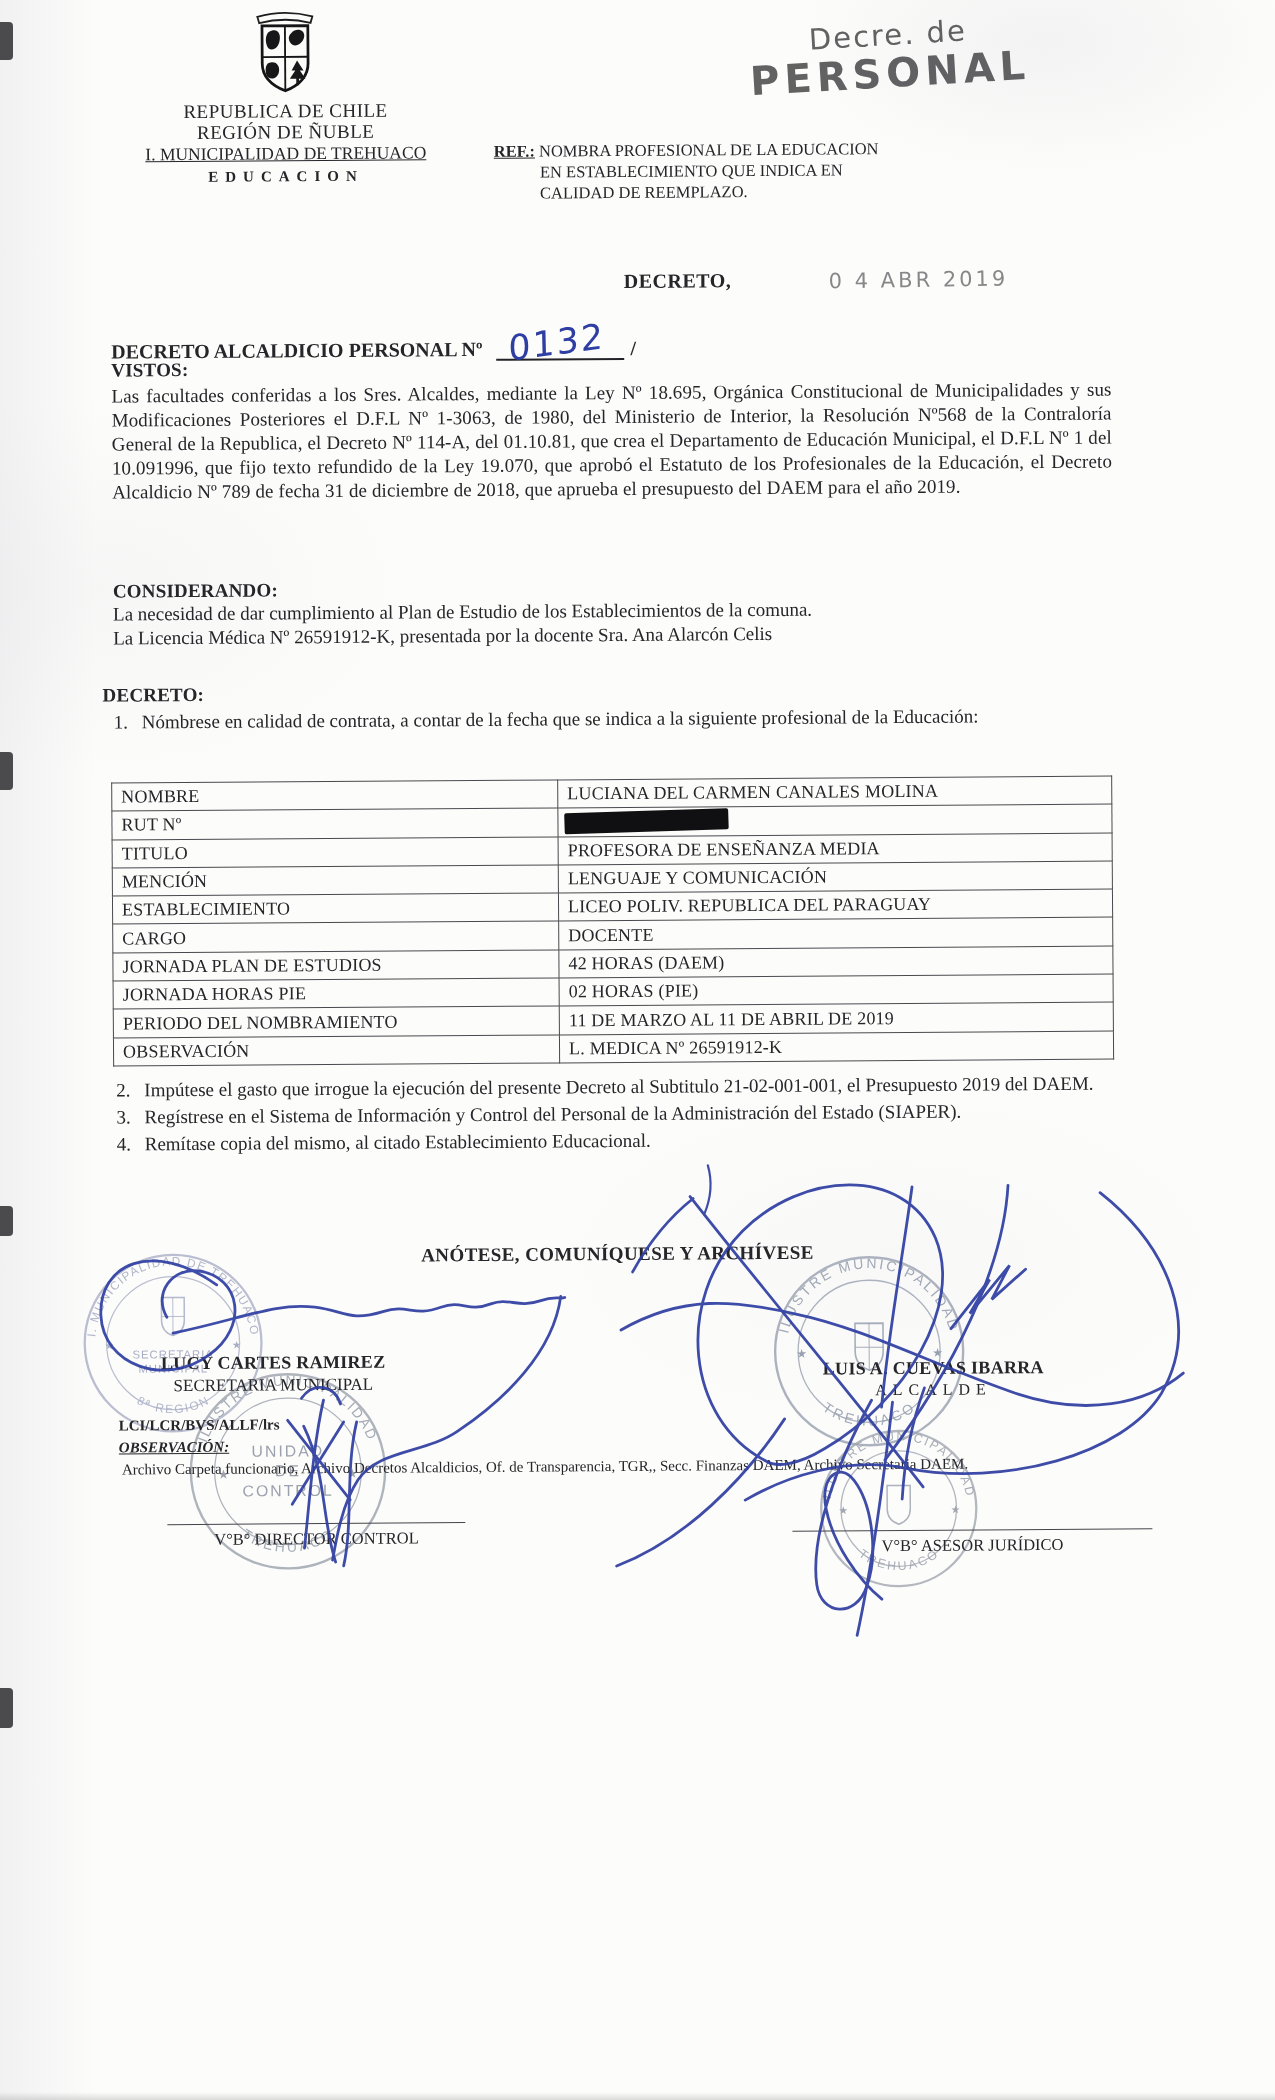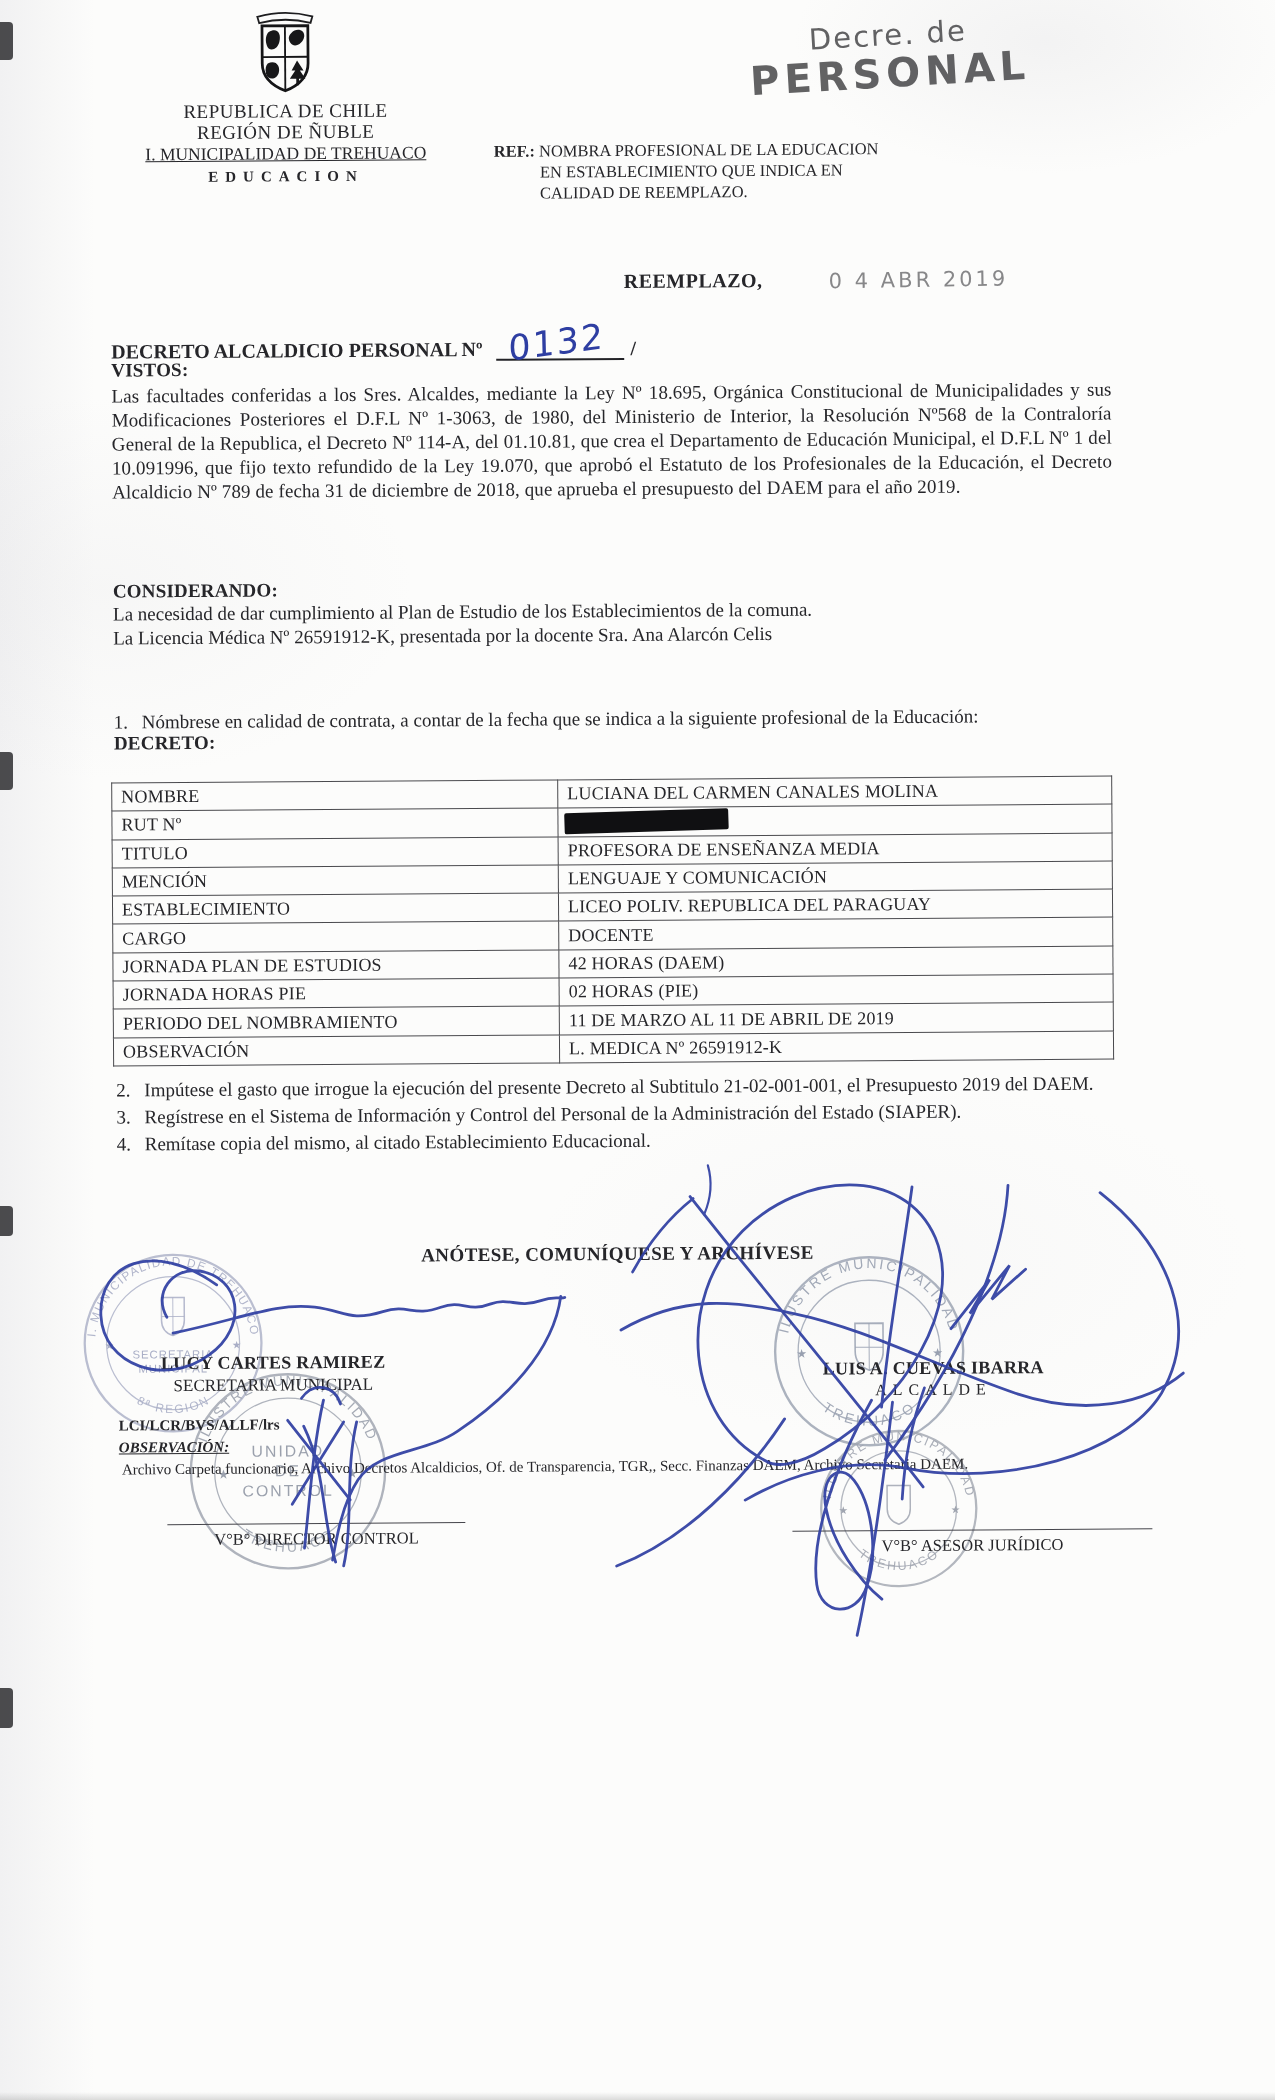--- a/index.html
+++ b/index.html
@@ -25,39 +25,39 @@
   .coat{display:block;margin:0 auto 4px auto;}
 
   
   .stamp-top{position:absolute;left:735px;top:20px;width:320px;text-align:center;color:#4d4d4f;
     transform:rotate(-3deg);font-family:"DejaVu Sans",sans-serif;opacity:.88;}
   .stamp-top .s1{font-size:29px;letter-spacing:2px;font-weight:500;}
   .stamp-top .s2{font-size:40px;font-weight:bold;letter-spacing:5px;margin-top:-2px;}
 
   
   .ref{position:absolute;left:499px;top:140px;width:475px;font-size:16.5px;line-height:21px;}
-  .ref b{font-weight:bold;}
+  .ref b{font-weight:bold;text-decoration:underline;}
   .ref .ind{padding-left:46px;}
 
   .cityline{position:absolute;left:628px;top:270px;font-size:20px;font-weight:bold;letter-spacing:.5px;}
   .datestamp{position:absolute;left:833px;top:270px;font-family:"DejaVu Sans",sans-serif;font-size:21px;
     color:#7b7b7d;letter-spacing:3px;opacity:.9;transform:rotate(-.5deg);}
 
   .decreeline{position:absolute;left:115px;top:318px;font-size:20px;font-weight:bold;display:flex;align-items:flex-end;}
   .numbox{display:inline-block;width:128px;border-bottom:2.2px solid #232327;text-align:center;margin:0 6px 0 14px;position:relative;height:40px;}
   .handnum{position:absolute;left:12px;bottom:-4px;font-family:"DejaVu Sans",sans-serif;font-size:35px;font-weight:400;
     color:#2e3ea2;transform:rotate(-7deg) skewX(-6deg);letter-spacing:2px;}
   .slash{font-weight:bold;font-size:20px;}
 
   .sect-title{font-size:19px;font-weight:bold;letter-spacing:.2px;}
   .vistos{position:absolute;left:115px;top:356px;width:1000px;}
   .para{font-size:19px;line-height:24px;text-align:justify;margin-top:3px;letter-spacing:.1px;}
   .considerando{position:absolute;left:115px;top:577px;width:1005px;}
   .considerando .ln{font-size:19px;line-height:24px;}
-  .decreto-t{position:absolute;left:115px;top:681px;margin-top:48px;}
+  .decreto-t{position:absolute;left:104px;top:681px;}
   .item{display:flex;font-size:19px;line-height:24px;margin-bottom:3px;}
   .item .n{width:28px;flex:none;}
   .item .t{flex:1;}
   .item1{position:absolute;left:115px;top:707px;width:1005px;}
   .items234{position:absolute;left:115px;top:1075px;width:1008px;}
 
   table.dtable{position:absolute;left:112px;top:779px;width:1001px;border-collapse:collapse;
     font-size:18px;table-layout:fixed;}
   .dtable td{border:1px solid #4a4a4e;height:27.3px;padding:0 9px;vertical-align:middle;letter-spacing:.2px;}
   .dtable td.lab{width:427px;}
@@ -117,21 +117,21 @@
       <div class="s1">Decre. de</div>
       <div class="s2">PERSONAL</div>
     </div>
 
     <div class="ref">
       <div><b>REF.:</b> <span>NOMBRA PROFESIONAL DE LA EDUCACION</span></div>
       <div class="ind">EN ESTABLECIMIENTO QUE INDICA EN</div>
       <div class="ind">CALIDAD DE REEMPLAZO.</div>
     </div>
 
-    <div class="cityline">REEMPLAZO,</div>
+    <div class="cityline">DECRETO,</div>
     <div class="datestamp">0 4 ABR 2019</div>
 
     <div class="decreeline">
       <span>DECRETO ALCALDICIO  PERSONAL Nº</span>
       <span class="numbox">
         <span class="handnum">0132</span>
       </span>
       <span class="slash">/</span>
     </div>
 

